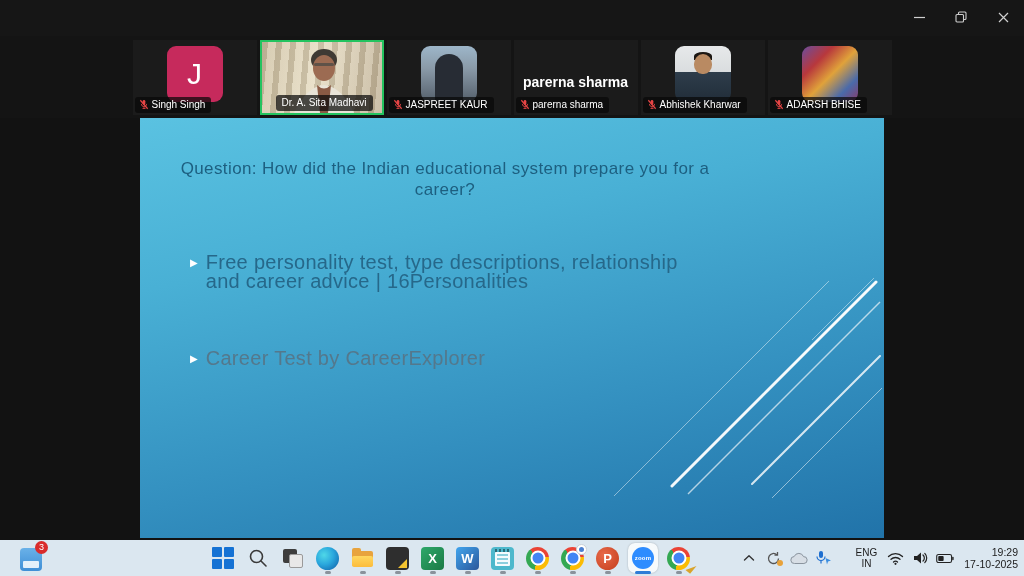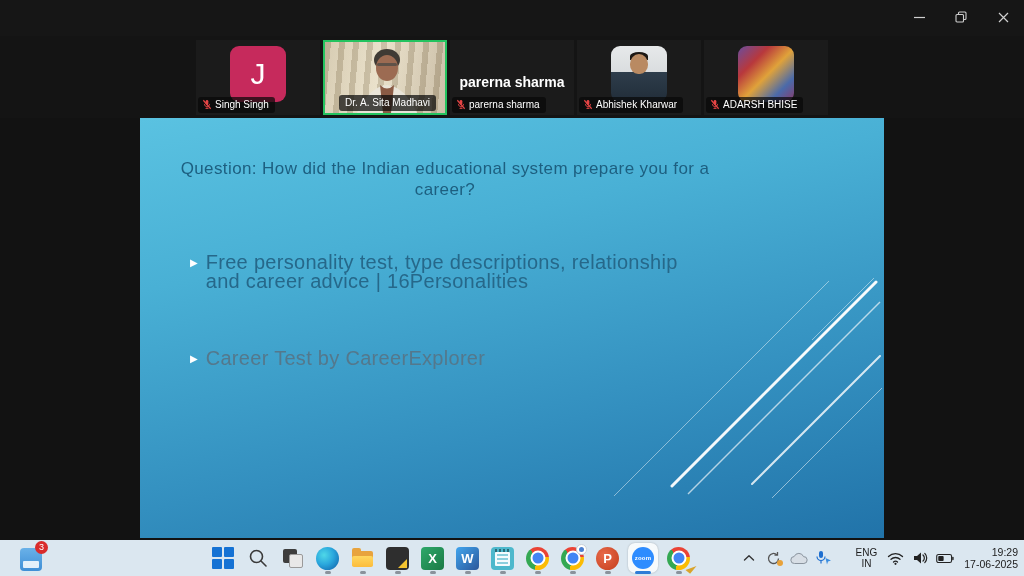--- a/index.html
+++ b/index.html
@@ -174,20 +174,33 @@
           <rect x="52" y="21" width="20" height="3" rx="1.5" fill="#554e46" opacity="0.85"></rect>
           <path d="M32 71 Q45 44 62 43 Q79 44 92 71 Z" fill="#e9e4d8"></path>
           <path d="M55 43 Q62 50 69 43 L66 71 L58 71 Z" fill="#8a5a44"></path>
         </svg>
       </div>
       <div class="nametag nomic">
         <span>Dr. A. Sita Madhavi</span>
       </div>
     </div>
 
+    <div class="tile">
+      <div class="avatar-sq avatar-jaspreet">
+        <div class="silhouette"></div>
+      </div>
+      <div class="nametag">
+        <svg class="mic-off" viewBox="0 0 12 13">
+          <rect x="4.4" y="1" width="3.2" height="6" rx="1.6" fill="#e64545"></rect>
+          <path d="M2.8 5.8 a3.2 3.2 0 0 0 6.4 0 M6 9 v2 M4.2 11.3 h3.6" stroke="#e64545" stroke-width="1" fill="none"></path>
+          <line x1="1.6" y1="1.4" x2="10.4" y2="11.6" stroke="#e64545" stroke-width="1.4"></line>
+        </svg>
+        <span>JASPREET KAUR</span>
+      </div>
+    </div>
 
     <div class="tile">
       <div class="bigname">parerna sharma</div>
       <div class="nametag">
         <svg class="mic-off" viewBox="0 0 12 13">
           <rect x="4.4" y="1" width="3.2" height="6" rx="1.6" fill="#e64545"></rect>
           <path d="M2.8 5.8 a3.2 3.2 0 0 0 6.4 0 M6 9 v2 M4.2 11.3 h3.6" stroke="#e64545" stroke-width="1" fill="none"></path>
           <line x1="1.6" y1="1.4" x2="10.4" y2="11.6" stroke="#e64545" stroke-width="1.4"></line>
         </svg>
         <span>parerna sharma</span>
@@ -413,19 +426,19 @@
       <div class="tray-ic">
         <svg width="20" height="11" viewBox="0 0 20 11">
           <rect x="0.8" y="1" width="16.5" height="9" rx="2" fill="none" stroke="#222" stroke-width="1.2"></rect>
           <rect x="18" y="3.5" width="1.6" height="4" rx="0.8" fill="#222"></rect>
           <rect x="2.5" y="2.8" width="6" height="5.4" rx="1" fill="#222"></rect>
         </svg>
       </div>
 
       <div class="clock">
         <div>19:29</div>
-        <div>17-06-2025</div>
+        <div>17-10-2025</div>
       </div>
 
     </div>
   </div>
 
 </div>
 
 </body></html>

